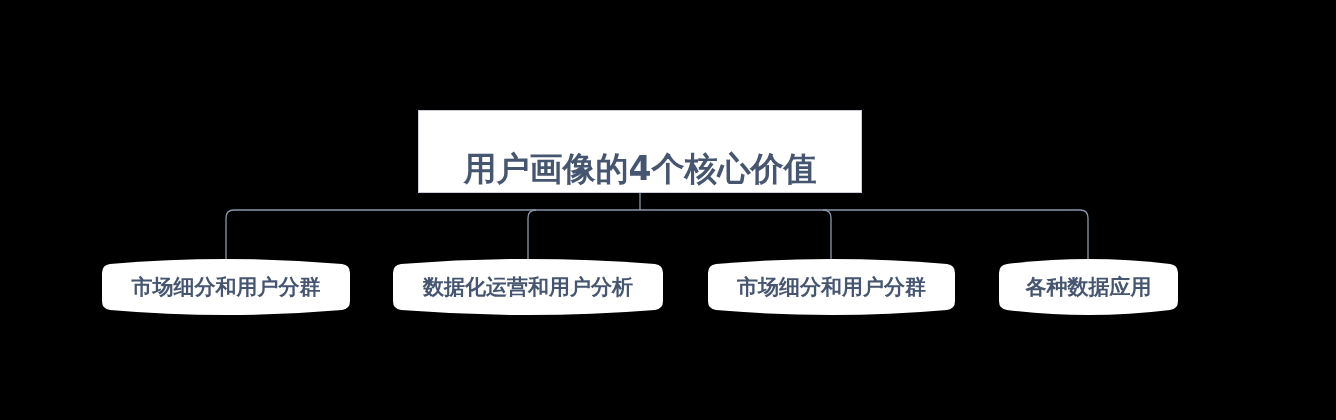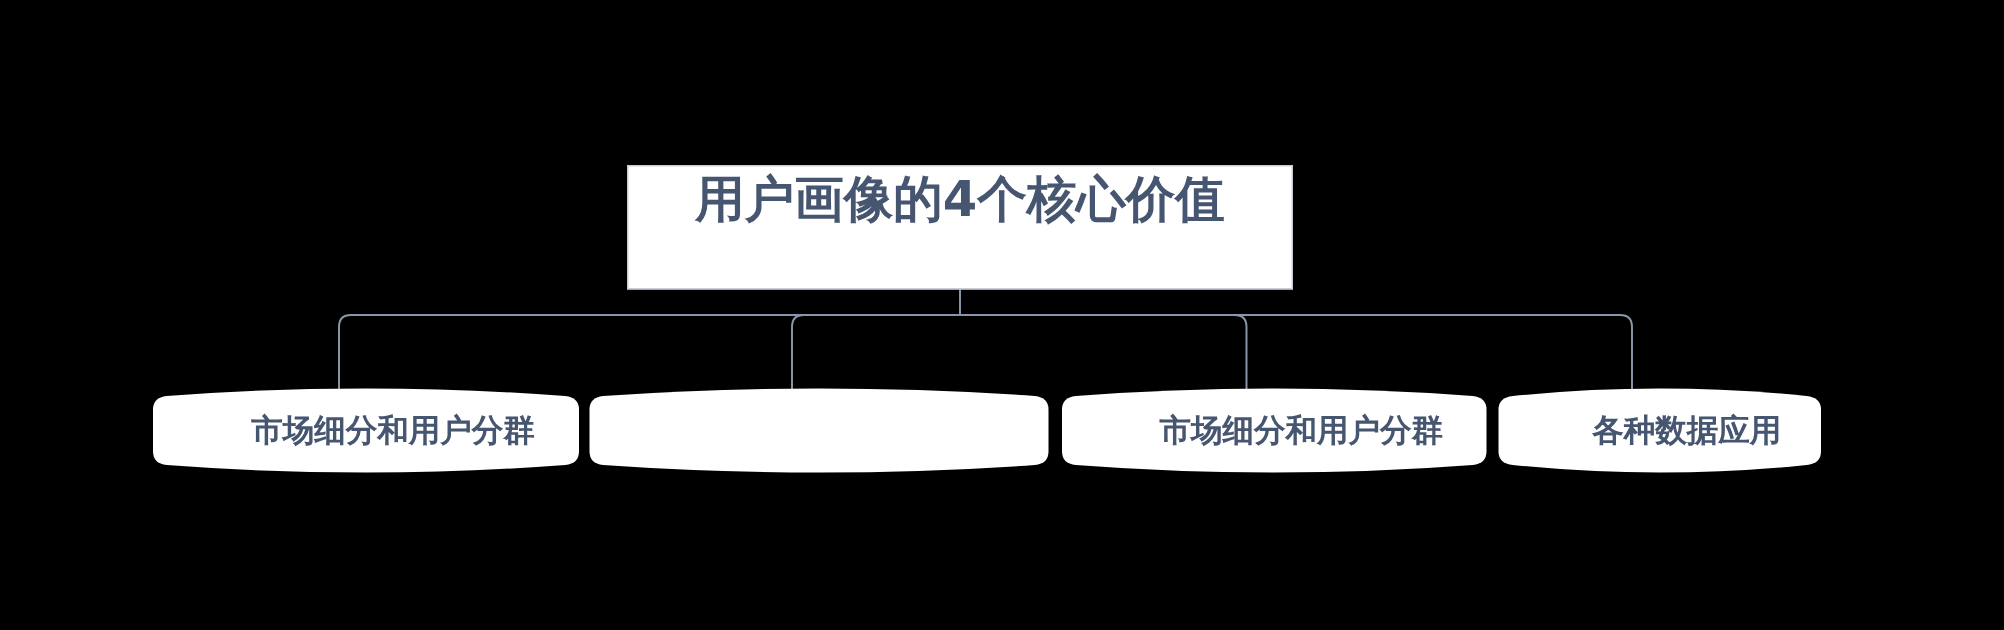--- a/index.html
+++ b/index.html
@@ -30,37 +30,36 @@
     .root-node {
       position: absolute;
       left: 418px;
       top: 110px;
       width: 444px;
       height: 83px;
       background: #ffffff;
       border: 1px solid #c9ced6;
       box-sizing: border-box;
       display: flex;
-      align-items: flex-start;
+      align-items: flex-end;
       justify-content: center;
       color: #475670;
       font-weight: bold;
       font-size: 33px;
       letter-spacing: 0px;
       cursor: pointer;
     }
     .child-node {
       position: absolute;
       top: 256px;
       height: 62px;
       display: flex;
       align-items: center;
       justify-content: center;
       cursor: pointer;
-      padding-left: 36px;
     }
     .child-node svg.shape {
       position: absolute;
       left: 0; top: 0;
       width: 100%;
       height: 100%;
       overflow: visible;
     }
     .child-label {
       position: relative;
@@ -95,20 +94,21 @@
     <svg class="shape" viewBox="0 0 248 62" preserveAspectRatio="none">
       <path d="M8 8 Q124 -2 240 8 Q248 9 248 17 L248 45 Q248 53 240 54 Q124 64 8 54 Q0 53 0 45 L0 17 Q0 9 8 8 Z" fill="#ffffff"></path>
     </svg>
     <span class="child-label">市场细分和用户分群</span>
   </div>
 
   <div class="child-node" style="left:393px; width:270px;">
     <svg class="shape" viewBox="0 0 270 62" preserveAspectRatio="none">
       <path d="M8 8 Q135 -2 262 8 Q270 9 270 17 L270 45 Q270 53 262 54 Q135 64 8 54 Q0 53 0 45 L0 17 Q0 9 8 8 Z" fill="#ffffff"></path>
     </svg>
+    <span class="child-label">数据化运营和用户分析</span>
   </div>
 
   <div class="child-node" style="left:708px; width:247px;">
     <svg class="shape" viewBox="0 0 247 62" preserveAspectRatio="none">
       <path d="M8 8 Q123.5 -2 239 8 Q247 9 247 17 L247 45 Q247 53 239 54 Q123.5 64 8 54 Q0 53 0 45 L0 17 Q0 9 8 8 Z" fill="#ffffff"></path>
     </svg>
     <span class="child-label">市场细分和用户分群</span>
   </div>
 
   <div class="child-node" style="left:999px; width:179px;">

